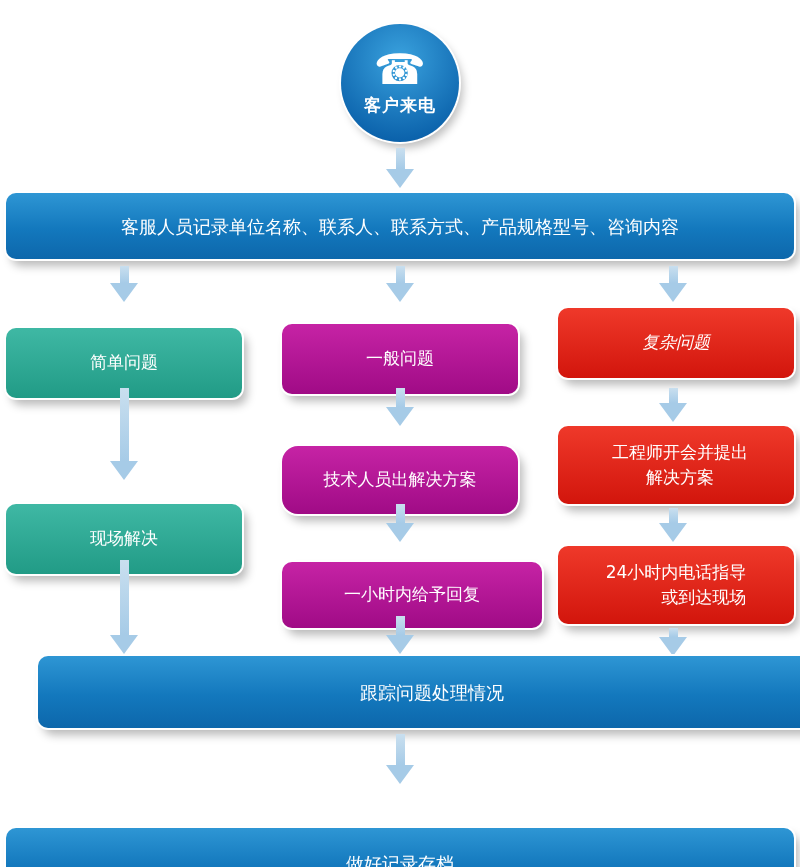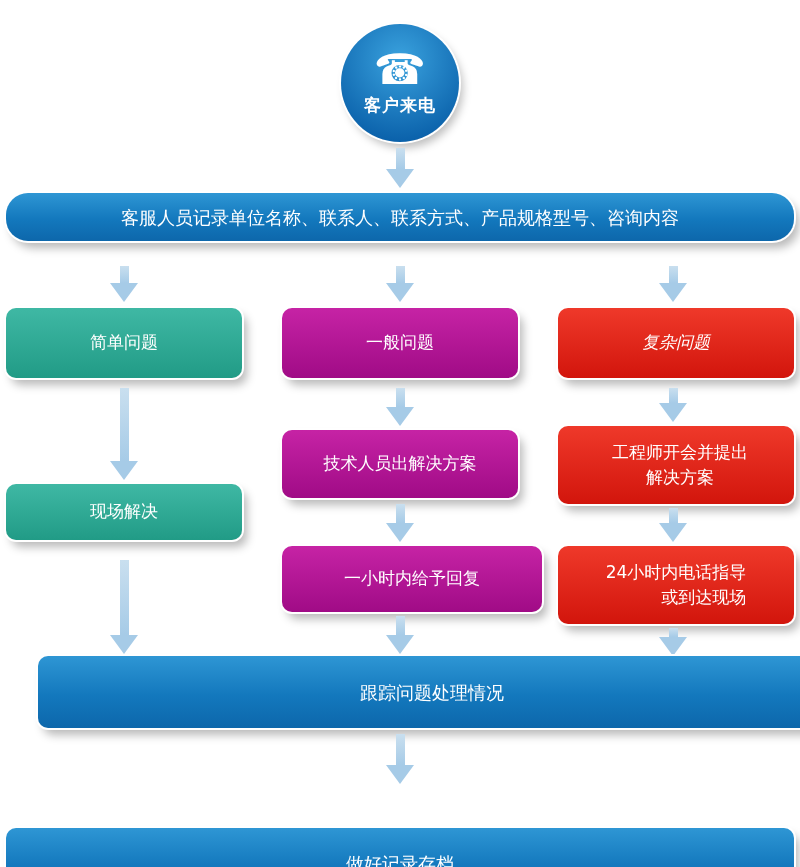--- a/index.html
+++ b/index.html
@@ -23,22 +23,22 @@
     white-space:pre-line;
     line-height:1.5;
     font-size:17px;
   }
 
   .banner {
     left:6px; width:788px;
     font-size:18px;
     background:linear-gradient(180deg, var(--blue-top) 0%, var(--blue-mid) 55%, var(--blue-bottom) 100%);
   }
-  .teal    { background:linear-gradient(180deg, var(--teal-top) 0%, var(--teal-bottom) 100%); }
-  .magenta { background:linear-gradient(180deg, var(--magenta-top) 0%, var(--magenta-bottom) 100%); }
+  .teal    { background:linear-gradient(180deg, var(--teal-top) 0%, var(--teal-bottom) 100%);margin-top:20px; }
+  .magenta { background:linear-gradient(180deg, var(--magenta-top) 0%, var(--magenta-bottom) 100%);margin-top:16px; }
   .red     { background:linear-gradient(180deg, var(--red-top) 0%, var(--red-bottom) 100%); }
 
   
   .start-node {
     position:absolute; left:341px; top:24px;
     width:118px; height:118px; border-radius:50%;
     background:radial-gradient(circle at 50% 30%, var(--circle-light) 0%, var(--circle-dark) 80%);
     display:flex; flex-direction:column; align-items:center; justify-content:center;
     gap:3px; color:#fff;
     box-shadow:0 0 0 2px #ffffff, 4px 6px 9px rgba(0,0,0,0.25);
@@ -70,21 +70,21 @@
   <div class="start-node">
     <span class="phone-icon">☎</span>
     <span class="start-label">客户来电</span>
   </div>
 
   <div class="arrow" style="left:386px; top:148px; height:40px;">
     <div class="shaft"></div>
     <div class="head"></div>
   </div>
 
-  <div class="node banner" style="top:193px; height:48px;border-radius:22px;">客服人员记录单位名称、联系人、联系方式、产品规格型号、咨询内容</div>
+  <div class="node banner" style="top:193px; height:66px;">客服人员记录单位名称、联系人、联系方式、产品规格型号、咨询内容</div>
 
   <div class="arrow" style="left:110px; top:266px; height:36px;">
     <div class="shaft"></div>
     <div class="head"></div>
   </div>
   <div class="arrow" style="left:386px; top:266px; height:36px;">
     <div class="shaft"></div>
     <div class="head"></div>
   </div>
   <div class="arrow" style="left:659px; top:266px; height:36px;">
@@ -93,31 +93,31 @@
   </div>
 
   <div class="node teal" style="left:6px; top:308px; width:236px; height:70px;">简单问题</div>
   <div class="node magenta" style="left:282px; top:308px; width:236px; height:70px;">一般问题</div>
   <div class="node red" style="left:558px; top:308px; width:236px; height:70px;font-style:italic;">复杂问题</div>
 
   <div class="arrow" style="left:110px; top:388px; height:92px;">
     <div class="shaft"></div>
     <div class="head"></div>
   </div>
-  <div class="node teal" style="left:6px; top:484px; width:236px; height:56px;">现场解决</div>
+  <div class="node teal" style="left:6px; top:484px; width:236px; height:70px;">现场解决</div>
   <div class="arrow" style="left:110px; top:560px; height:94px;">
     <div class="shaft"></div>
     <div class="head"></div>
   </div>
 
   <div class="arrow" style="left:386px; top:388px; height:38px;">
     <div class="shaft"></div>
     <div class="head"></div>
   </div>
-  <div class="node magenta" style="left:282px; top:430px; width:236px; height:68px;">技术人员出解决方案</div>
+  <div class="node magenta" style="left:282px; top:430px; width:236px; height:68px;border-radius:16px;">技术人员出解决方案</div>
   <div class="arrow" style="left:386px; top:504px; height:38px;">
     <div class="shaft"></div>
     <div class="head"></div>
   </div>
   <div class="node magenta" style="left:282px; top:546px; width:260px; height:66px;">一小时内给予回复</div>
   <div class="arrow" style="left:386px; top:616px; height:38px;">
     <div class="shaft"></div>
     <div class="head"></div>
   </div>
 

